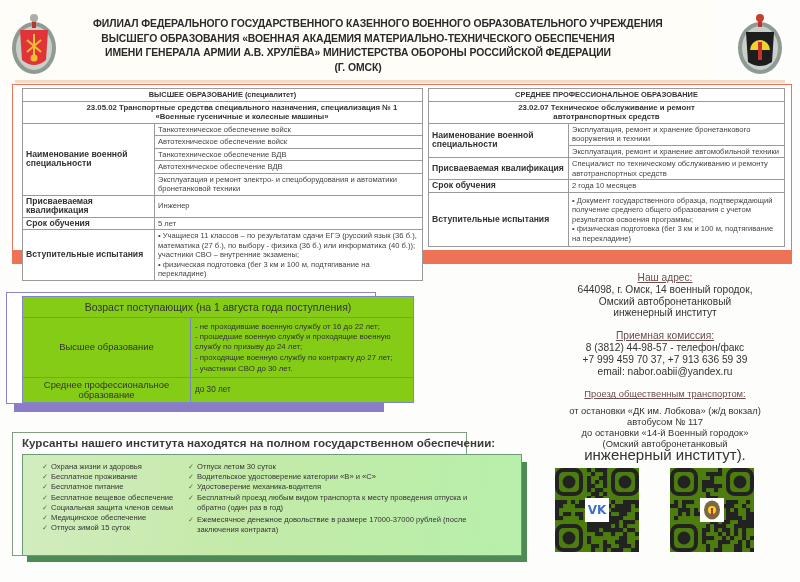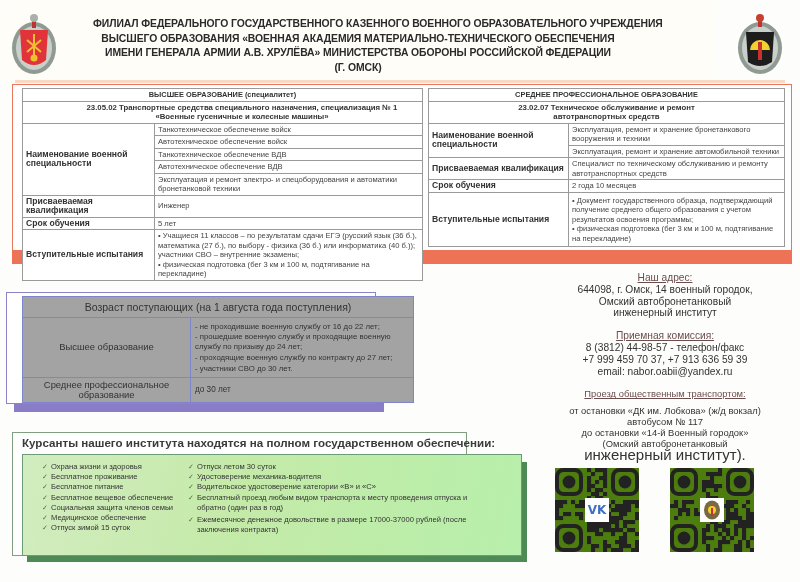--- a/index.html
+++ b/index.html
@@ -27,21 +27,21 @@
   table.edu .hd { text-align: center; font-weight: bold; color: #333; }
   table.edu .lbl { font-weight: bold; font-size: 8.6px; color: #333; }
   #tbl-higher { left: 22px; top: 88px; width: 401px; }
   #tbl-spo { left: 428px; top: 88px; width: 357px; }
 
   
   .purple-shadow { position: absolute; left: 14px; top: 300px; width: 370px; height: 112px; background: #8b7cc8; }
   .purple-frame { position: absolute; left: 6px; top: 292px; width: 370px; height: 112px;
     border: 1.5px solid #8d84c7; background: #fff; }
   table.age { position: absolute; left: 22px; top: 296px; width: 392px; border-collapse: collapse;
-    background: #a3a3a3; font-size: 8.2px; color: #333; padding-left: 8px; }
+    background: #84cc16; font-size: 8.2px; color: #333; padding-left: 8px; }
   table.age td { border: 1px solid #7f85c9; padding: 2px 4px; vertical-align: middle; }
   table.age .age-title { text-align: center; font-size: 10.5px; color: #333; padding: 4px; }
   table.age .age-lbl { text-align: center; font-size: 9.4px; width: 168px; line-height: 10px; }
   table.age ul { list-style: none; }
   table.age li { line-height: 9.4px; margin: 1.5px 0; font-size: 7.8px; }
 
   
   .contacts { position: absolute; left: 535px; top: 272px; width: 260px; text-align: center;
     font-size: 10.2px; line-height: 11.8px; color: #333; }
   .contacts .u { text-decoration: underline; color: #6b4d4d; }
@@ -240,22 +240,22 @@
   <li>Охрана жизни и здоровья</li>
   <li>Бесплатное проживание</li>
   <li>Бесплатное питание</li>
   <li>Бесплатное вещевое обеспечение</li>
   <li>Социальная защита членов семьи</li>
   <li>Медицинское обеспечение</li>
   <li>Отпуск зимой 15 суток</li>
 </ul>
 <ul class="benefits" id="benefits-right" style="width:300px;">
   <li>Отпуск летом 30 суток</li>
+  <li>Водительское удостоверение категории «В» и «С»</li>
   <li>Удостоверение механика-водителя</li>
-  <li>Водительское удостоверение категории «В» и «С»</li>
   <li class="two">Бесплатный проезд любым видом транспорта к месту проведения отпуска и обратно (один раз в год)</li>
   <li>Ежемесячное денежное довольствие в размере 17000-37000 рублей (после заключения контракта)</li>
 </ul>
 
 <div class="qr" id="qr-vk">
   <svg width="84" height="84" viewBox="0 0 21 21" class="qr-svg">
       <rect x="8" y="0" width="1.02" height="1.02" fill="#222"></rect>
       <rect x="10" y="0" width="1.02" height="1.02" fill="#222"></rect>
       <rect x="11" y="0" width="1.02" height="1.02" fill="#222"></rect>
       <rect x="12" y="0" width="1.02" height="1.02" fill="#222"></rect>

